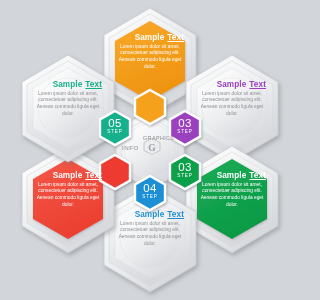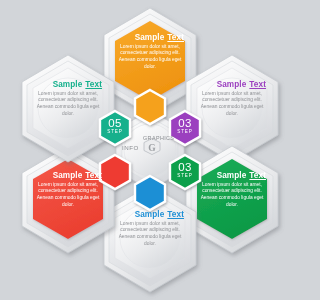--- a/index.html
+++ b/index.html
@@ -242,20 +242,24 @@
 </div>
 
 <div class="badge-txt" style="left:168px; top:118px;">
   <div class="badge-num">03</div>
   <div class="badge-step">STEP</div>
 </div>
 <div class="badge-txt" style="left:168px; top:162px;">
   <div class="badge-num">03</div>
   <div class="badge-step">STEP</div>
 </div>
+<div class="badge-txt" style="left:133px; top:183px;">
+  <div class="badge-num">04</div>
+  <div class="badge-step">STEP</div>
+</div>
 <div class="badge-txt" style="left:98px; top:118px;">
   <div class="badge-num">05</div>
   <div class="badge-step">STEP</div>
 </div>
 
 <div class="center-txt" id="center-info">INFO</div>
 <div class="center-txt" id="center-graphics">GRAPHICS</div>
 
 </div>
 

